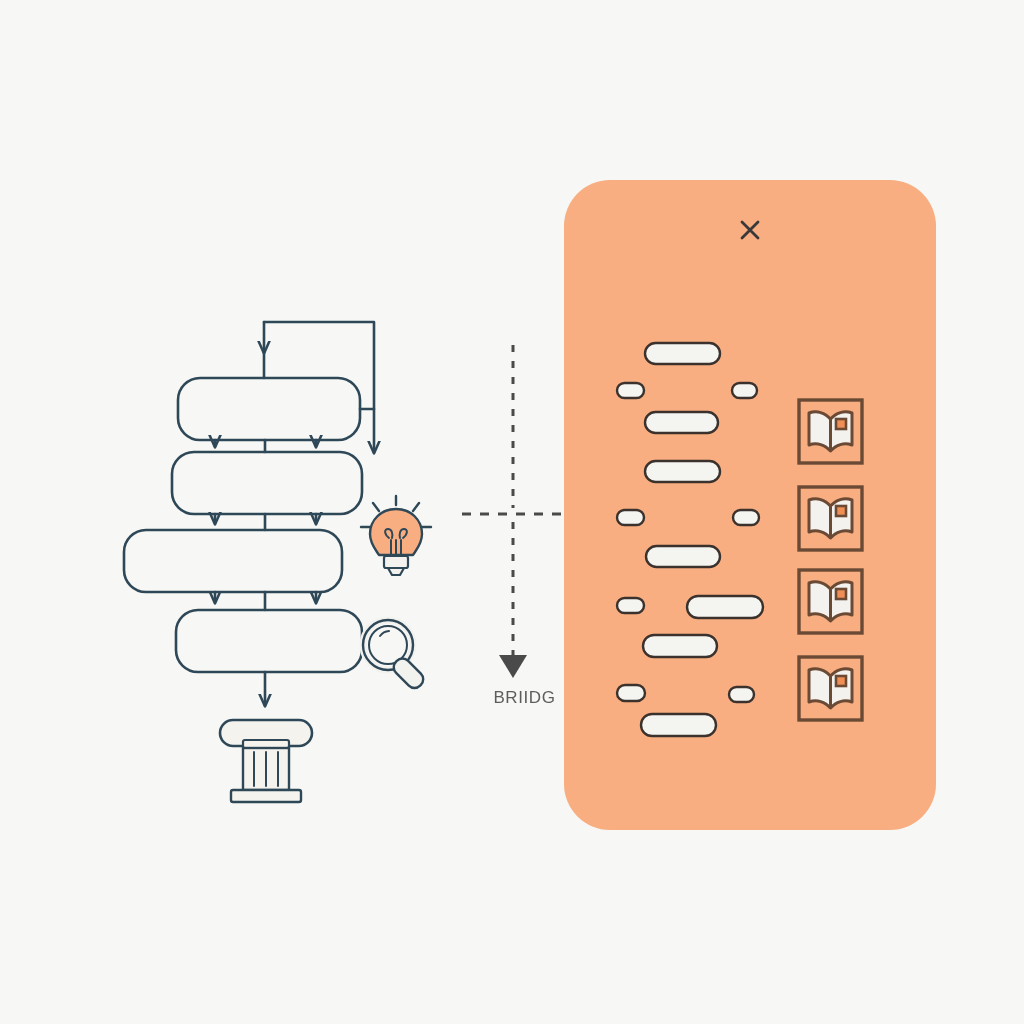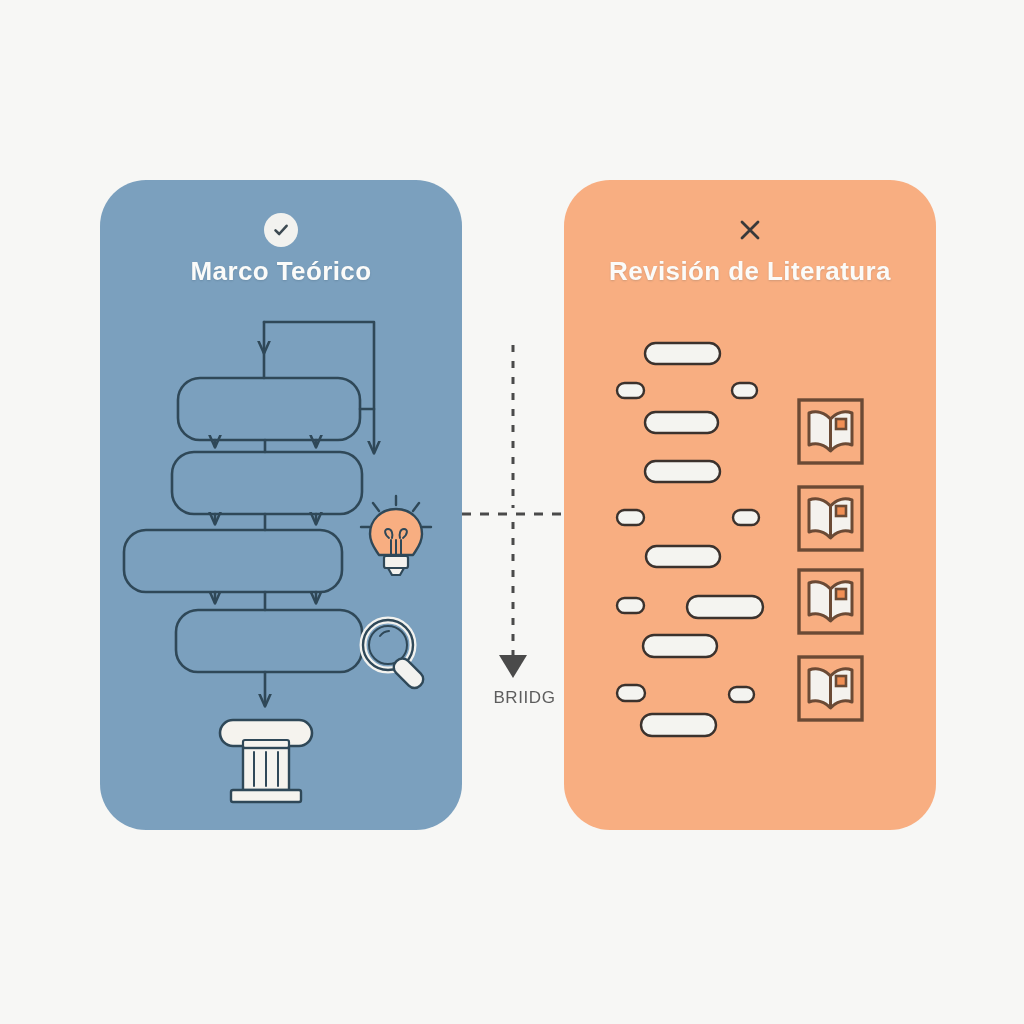--- a/index.html
+++ b/index.html
@@ -108,30 +108,20 @@
     letter-spacing: 0.6px;
     font-family: "Liberation Sans", sans-serif;
     padding-left: 23px;
   }
 </style>
 </head>
 <body>
 
 <div id="canvas">
 
-  <div class="panel" id="panel-left">
-    <div class="panel-status-icon">
-      <div class="check-circle">
-        <svg width="22" height="22" viewBox="0 0 22 22" aria-hidden="true">
-          <path d="M5.5 11.4 L9.2 15.0 L16.6 6.8" fill="none" stroke="#3d4a52" stroke-width="2.6" stroke-linecap="round" stroke-linejoin="round"></path>
-        </svg>
-      </div>
-    </div>
-    <div class="panel-title">Marco Teórico</div>
-  </div>
 
   <svg id="flow-svg" width="1024" height="1024" viewBox="0 0 1024 1024" aria-hidden="true">
     <defs>
       <marker id="arr" viewBox="0 0 10 10" refX="8" refY="5" markerWidth="5.4" markerHeight="5.4" orient="auto-start-reverse">
         <path d="M 0 1 L 9 5 L 0 9" fill="none" stroke="#2f4858" stroke-width="1.8" stroke-linecap="round" stroke-linejoin="round"></path>
       </marker>
     </defs>
 
     <g stroke="#2f4858" stroke-width="2.6" fill="none" stroke-linecap="round" stroke-linejoin="round">
 
@@ -213,21 +203,20 @@
   </svg>
 
   <div class="panel" id="panel-right">
     <div class="panel-status-icon">
       <div class="cross-mark">
         <svg width="26" height="26" viewBox="0 0 26 26" aria-hidden="true">
           <path d="M5 5 L21 21 M21 5 L5 21" fill="none" stroke="#39393a" stroke-width="2.8" stroke-linecap="round"></path>
         </svg>
       </div>
     </div>
-    <div class="panel-title">Revisión de Literatura</div>
   </div>
 
   <svg id="right-svg" width="1024" height="1024" viewBox="0 0 1024 1024" aria-hidden="true">
 
     <g id="pill-group">
         <rect x="645" y="343" width="75" height="21" rx="10.5" ry="10.5" fill="#f4f4f0" stroke="#3b322d" stroke-width="2.4"></rect>
         <rect x="617" y="383" width="27" height="15" rx="7.5" ry="7.5" fill="#f4f4f0" stroke="#3b322d" stroke-width="2.4"></rect>
         <rect x="732" y="383" width="25" height="15" rx="7.5" ry="7.5" fill="#f4f4f0" stroke="#3b322d" stroke-width="2.4"></rect>
         <rect x="645" y="412" width="73" height="21" rx="10.5" ry="10.5" fill="#f4f4f0" stroke="#3b322d" stroke-width="2.4"></rect>
         <rect x="645" y="461" width="75" height="21" rx="10.5" ry="10.5" fill="#f4f4f0" stroke="#3b322d" stroke-width="2.4"></rect>

